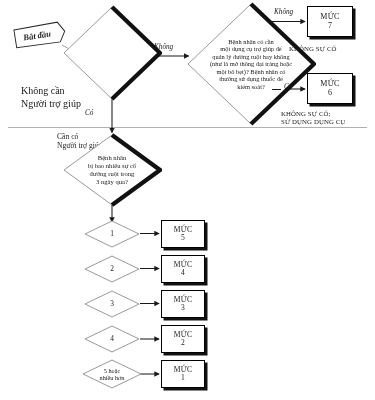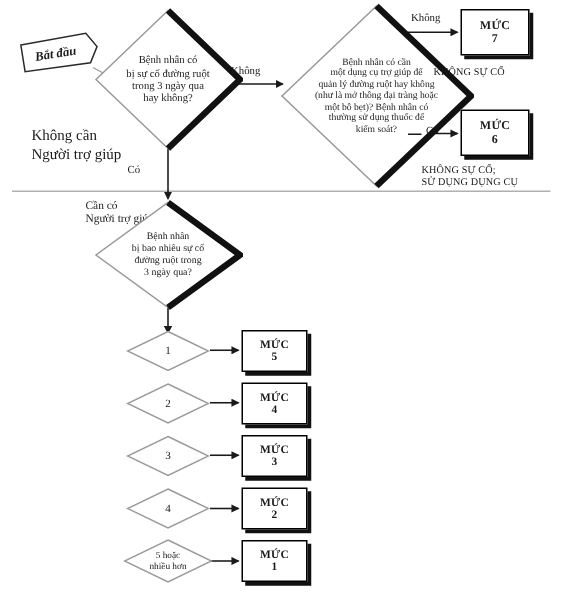--- a/index.html
+++ b/index.html
@@ -50,21 +50,21 @@
     position: absolute;
     box-sizing: border-box;
     background: #ffffff;
     border: 1.1px solid #000;
     box-shadow: 2.5px 2.5px 0 0 #111;
     display: flex;
     flex-direction: column;
     align-items: center;
     justify-content: center;
     line-height: 1.12;
-    font-weight: bold;
+    font-weight: normal;
     letter-spacing: .2px;
   }
   .muc-box .m1 { display:block; }
   .muc-box .m2 { display:block; }
 
   
   .start-banner {
     position: absolute;
     transform: rotate(-9deg);
     transform-origin: center;
@@ -86,20 +86,21 @@
   
   .side-label {
     position: absolute;
     line-height: 1.25;
     white-space: pre-line;
   }
   .edge-label {
     position: absolute;
     line-height: 1;
     white-space: nowrap;
+    font-style: italic;
   }
   .caption {
     position: absolute;
     line-height: 1.22;
     white-space: pre-line;
     letter-spacing: .1px;
   }
 </style>
 </head>
 <body>
@@ -143,24 +144,20 @@
 Người trợ giúp</div>
 
 <div class="side-label" style="left:21px; top:132px; font-size:7.6px;margin-left:36px;">Cần có
 Người trợ giúp</div>
 
 <div class="diamond" style="left:62px; top:5px; width:100px; height:96px;">
   <svg class="dshape" viewBox="0 0 100 96">
     <path d="M50,2 L98,48 L50,94 L2,48 Z" fill="#ffffff" stroke="#9a9a9a" stroke-width="1"></path>
     <path d="M50,2 L98,48 L50,94" fill="none" stroke="#111111" stroke-width="4.2" stroke-linejoin="miter"></path>
   </svg>
-  <div class="dtext" style="font-size:7.1px; width:88px;">Bệnh nhân có
-bị sự cố đường ruột
-trong 3 ngày qua
-hay không?</div>
 </div>
 
 <div class="diamond" style="left:186px; top:2px; width:130px; height:124px;">
   <svg class="dshape" viewBox="0 0 130 124">
     <path d="M65,2 L128,62 L65,122 L2,62 Z" fill="#ffffff" stroke="#9a9a9a" stroke-width="1"></path>
     <path d="M65,2 L128,62 L65,122" fill="none" stroke="#111111" stroke-width="4.2" stroke-linejoin="miter"></path>
   </svg>
   <div class="dtext" style="font-size:6.4px; width:112px;">Bệnh nhân có cần
 một dụng cụ trợ giúp để
 quản lý đường ruột hay không

